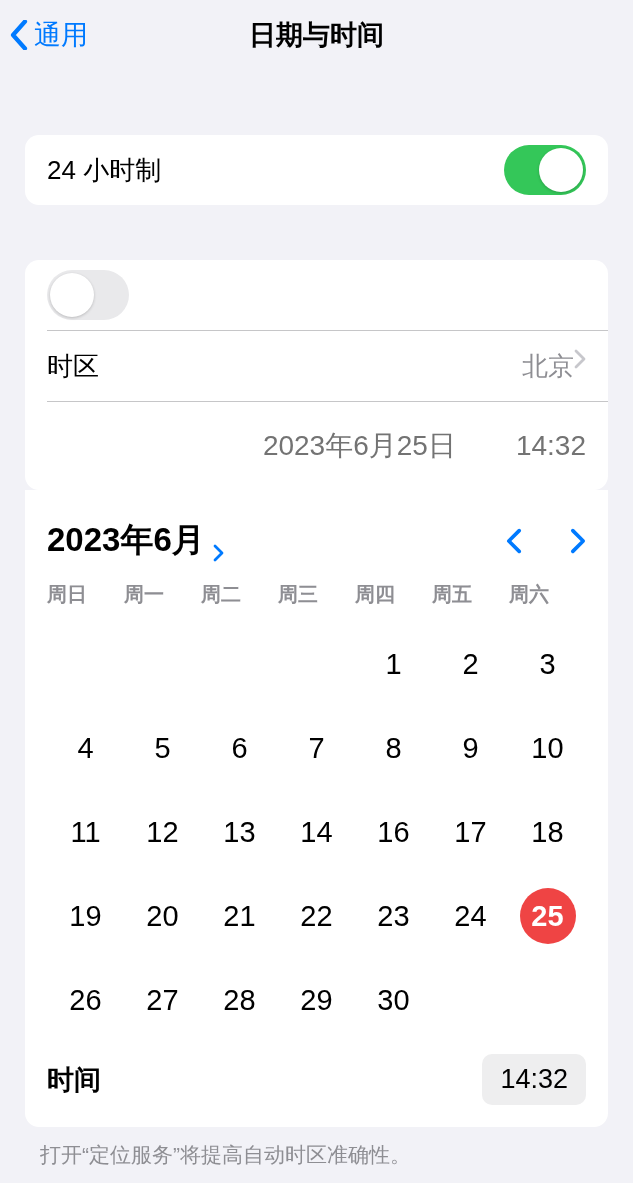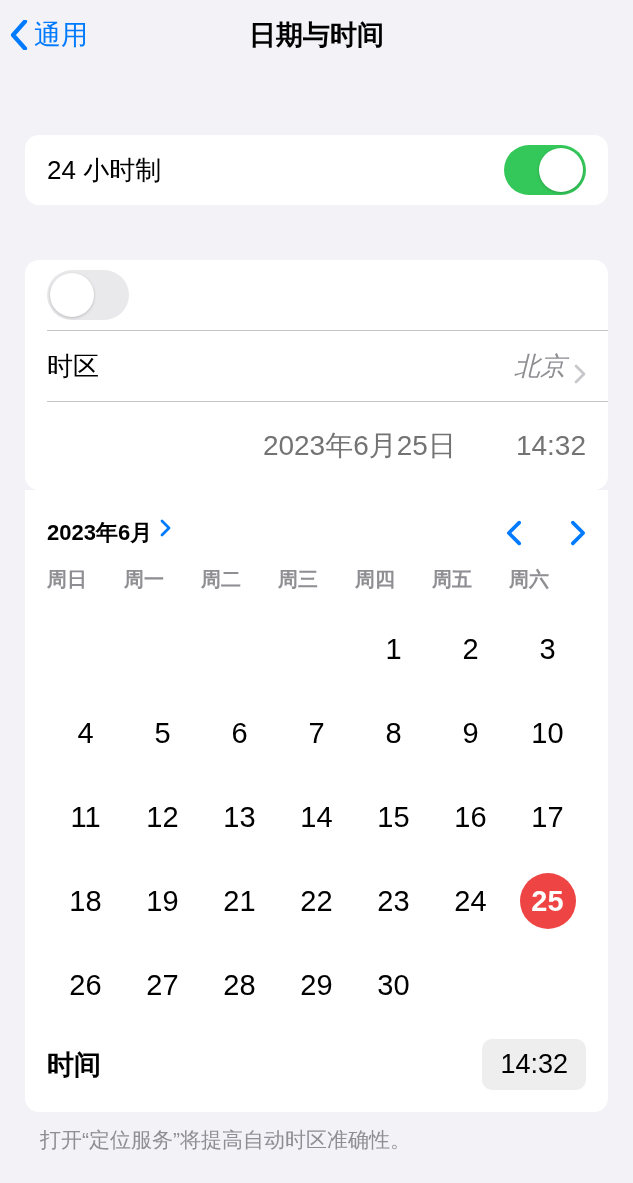--- a/index.html
+++ b/index.html
@@ -89,23 +89,22 @@
       border-radius: 22px;
       background: #fff;
       top: 3px;
       box-shadow: 0 1px 3px rgba(0,0,0,0.2);
     }
     .switch-on .switch-knob { right: 3px; }
     .switch-off .switch-knob { left: 3px; }
     
     .tz-right {
       display: flex;
-      align-items: flex-end;
-      gap: 8px;
-      font-style: italic;
+      align-items: flex-start;
+      gap: 0;
     }
     .tz-value {
       font-size: 26px;
       color: #8e8e93;
     }
     .chevron-right {
       color: #c7c7cc;
     }
     
     .datetime-row {
@@ -126,23 +125,23 @@
     }
     .cal-header {
       display: flex;
       align-items: center;
       justify-content: space-between;
       padding-top: 28px;
       padding-bottom: 18px;
     }
     .cal-month {
       display: flex;
-      align-items: flex-start;
+      align-items: flex-end;
       gap: 8px;
-      font-size: 22px;
+      font-size: 33px;
       font-weight: 700;
       color: #000;
     }
     .cal-month-chev {
       color: #007aff;
     }
     .cal-nav {
       display: flex;
       align-items: center;
       gap: 48px;
@@ -322,33 +321,33 @@
       <div class="day">
         <span>12</span>
       </div>
       <div class="day">
         <span>13</span>
       </div>
       <div class="day">
         <span>14</span>
       </div>
       <div class="day">
-        <span>15</span>
-      </div>
-      <div class="day">
         <span>16</span>
       </div>
       <div class="day">
         <span>17</span>
       </div>
       <div class="day">
         <span>18</span>
       </div>
       <div class="day">
         <span>19</span>
+      </div>
+      <div class="day">
+        <span>20</span>
       </div>
       <div class="day">
         <span>21</span>
       </div>
       <div class="day">
         <span>22</span>
       </div>
       <div class="day">
         <span>23</span>
       </div>

